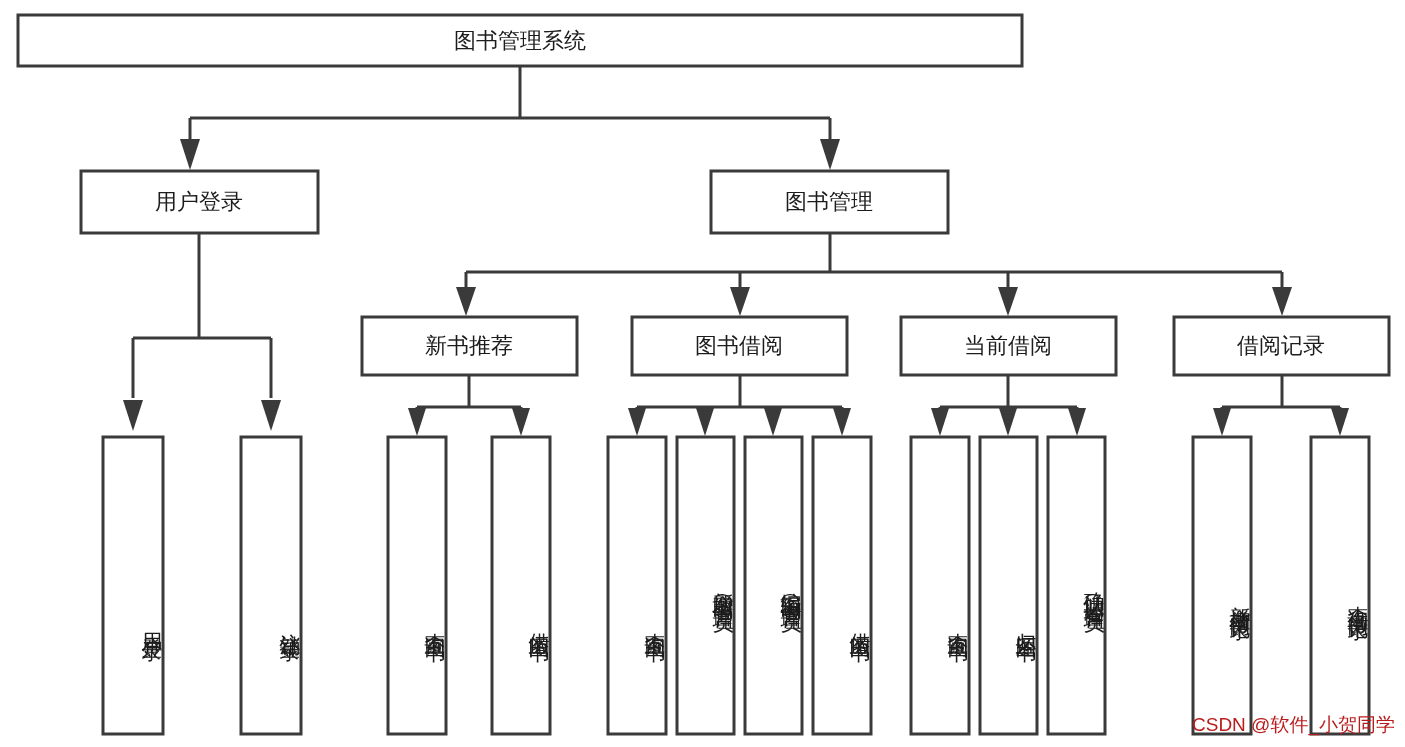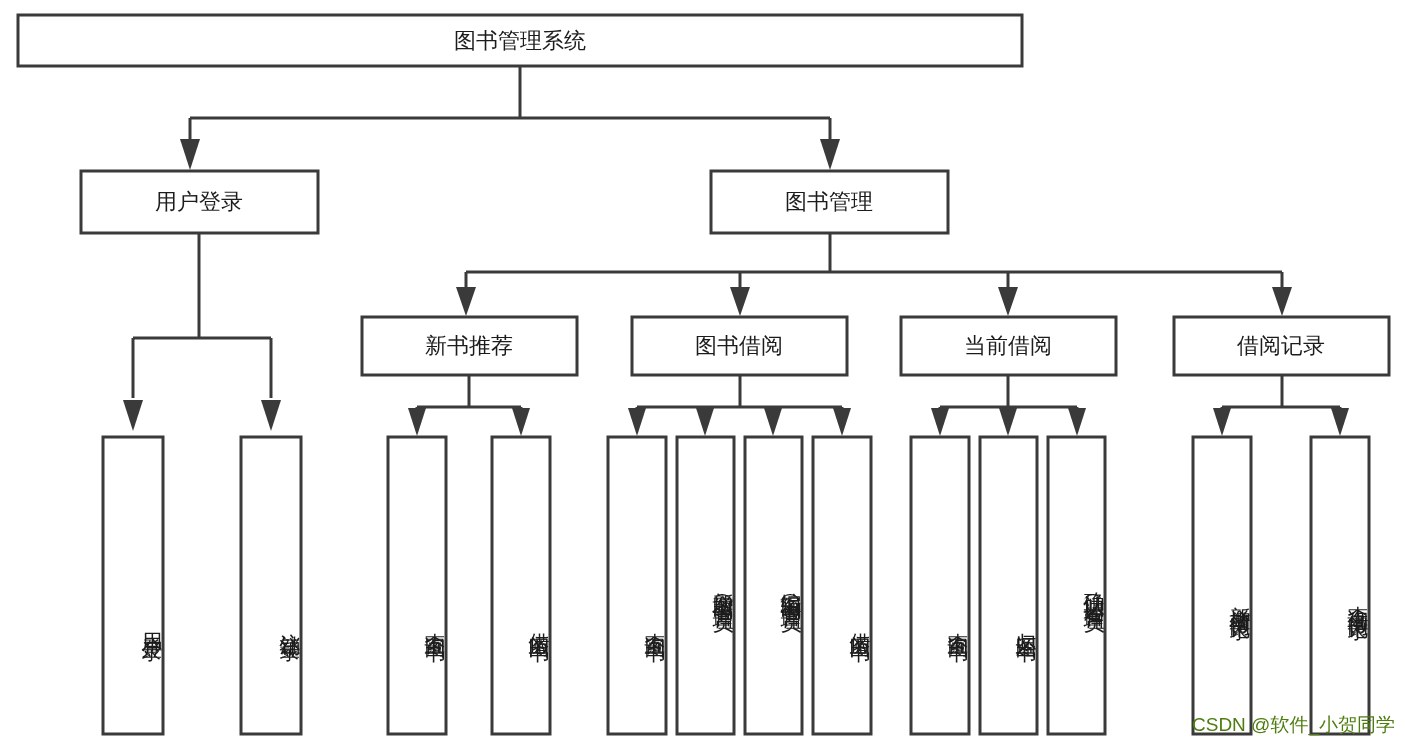--- a/index.html
+++ b/index.html
@@ -61,21 +61,21 @@
     display: flex;
     align-items: flex-start;
     justify-content: center;
     pointer-events: none;
     user-select: none;
   }
   .watermark {
     position: absolute;
     font-family: "Liberation Sans", "DejaVu Sans", sans-serif;
     font-size: 19px;
-    color: #4d7c0f;
+    color: #b91c1c;
     white-space: nowrap;
     user-select: none;
   }
 </style>
 </head>
 <body>
 
 <div id="diagram-root">
 
   <svg id="flow-svg" viewBox="0 0 1405 747">

